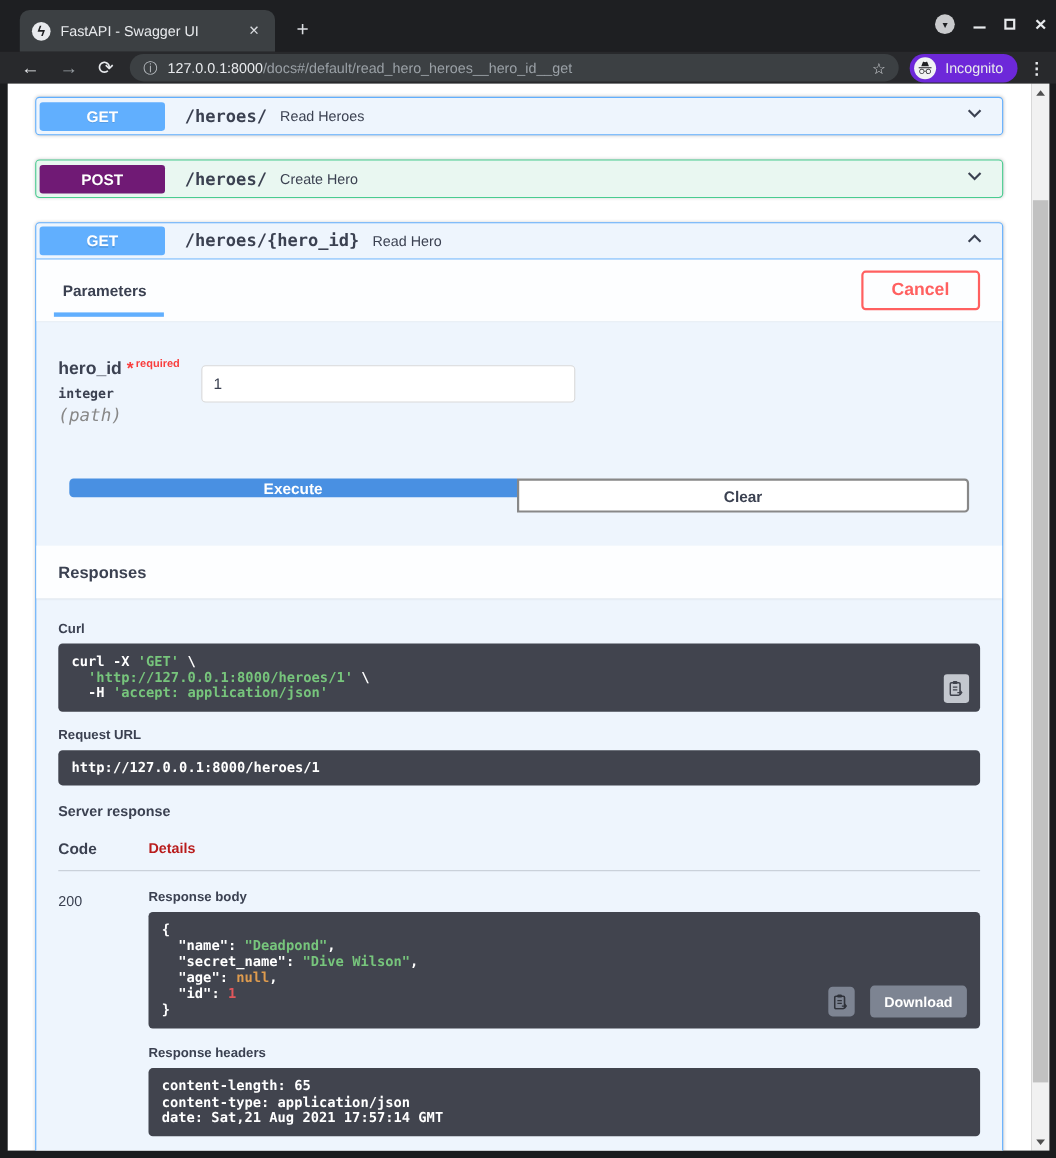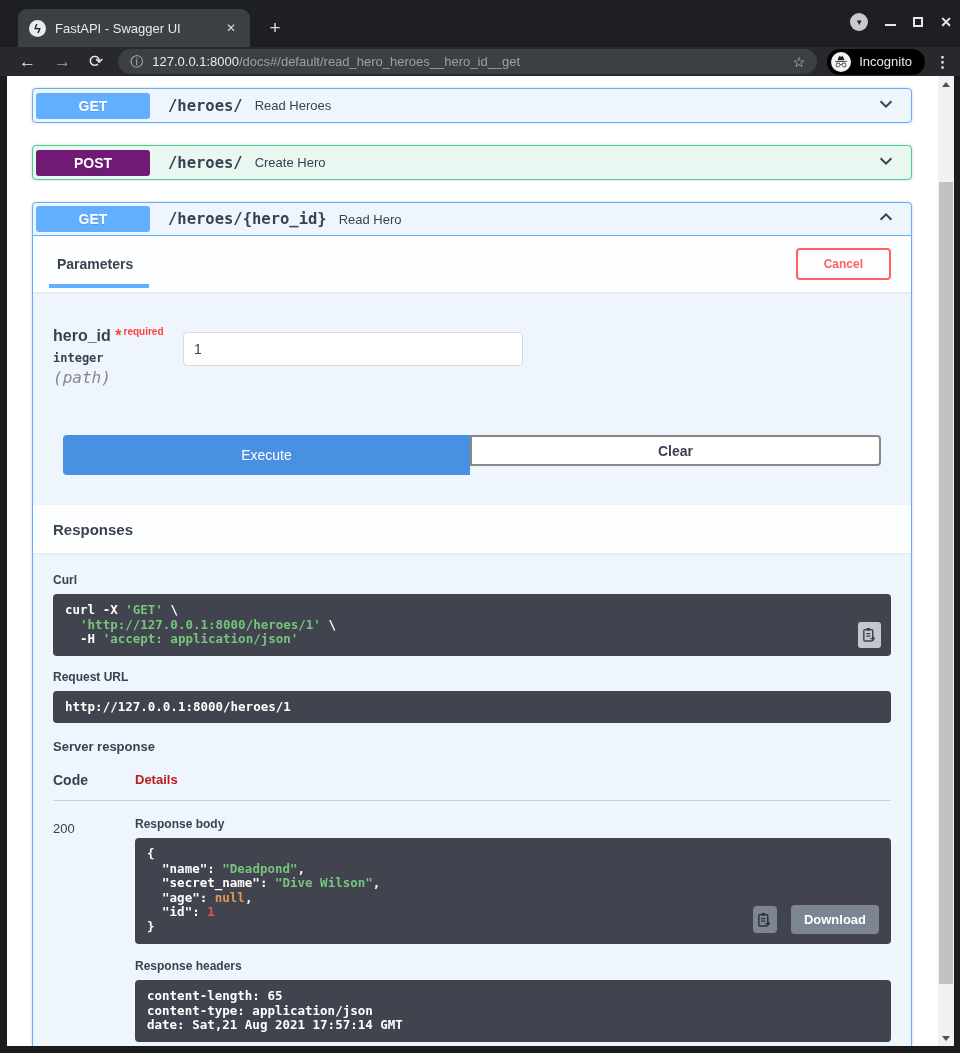--- a/index.html
+++ b/index.html
@@ -28,21 +28,21 @@
              display:flex; align-items:center; padding:0 10px; }
   .nav-ic { font-size:17px; color:#e8eaed; margin:0 9px; line-height:1; }
   .nav-ic.disabled { color:#9aa0a6; }
   .omnibox { flex:1; height:25px; background:#3c4043; border-radius:13px; display:flex;
              align-items:center; padding:0 12px; margin:0 8px 0 6px; min-width:0; }
   .info-ic { color:#bdc1c6; font-size:13px; margin-right:9px; }
   .url { font-size:13px; white-space:nowrap; overflow:hidden; flex:1; }
   .url .host { color:#e8eaed; }
   .url .rest { color:#9aa0a6; }
   .star-ic { color:#dadce0; font-size:14px; margin-left:8px; }
-  .incog { height:26px; background:#000000; border-radius:13px; display:flex; align-items:center;
+  .incog { height:26px; background:#6d28d9; border-radius:13px; display:flex; align-items:center;
            padding:3px 13px 3px 4px; margin-left:2px; }
   .incog-circle { width:20px; height:20px; border-radius:50%; background:#f1f3f4; display:flex;
                   align-items:center; justify-content:center; margin-right:8px; }
   .incog-label { color:#e8eaed; font-size:13px; }
   .menu-dots { color:#e8eaed; font-size:15px; margin-left:10px; font-weight:bold; }
 
   
   .page { position:absolute; left:7px; top:76px; width:931px; height:970px; background:#ffffff;
           overflow:hidden; padding:12px 26px 0 25px; }
 
@@ -60,42 +60,42 @@
   .op-desc { font-size:13px; color:#3b4151; }
   .op-chevron { margin-left:auto; padding:2px 6px; }
 
   .opblock.expanded { margin-bottom:0; }
   .expanded .op-summary { border-bottom:1px solid #61affe; }
 
   .section-header { background:rgba(255,255,255,.85); height:56px; display:flex; align-items:center;
                     justify-content:space-between; padding:0 20px; box-shadow:0 1px 2px rgba(0,0,0,.08); }
   .param-tab { font-size:14px; font-weight:bold; color:#3b4151; border-bottom:4px solid #61affe;
                padding:15px 10px 12px 8px; margin-left:-4px; min-width:100px; }
-  .cancel-btn { border:2px solid #ff6060; color:#ff6060; font-weight:bold; font-size:12px;
+  .cancel-btn { border:2px solid #ff6060; color:#ff6060; font-weight:bold; font-size:16px;
                 border-radius:4px; background:transparent; padding:7px 26px; font-family:inherit; }
 
   .param-table { padding:20px 20px 48px 20px; }
   .ptable-head { display:flex; border-bottom:1px solid rgba(59,65,81,.2); padding:8px 0 12px 0; }
   .col-name { width:130px; font-size:12px; font-weight:bold; color:#3b4151; }
   .col-desc { font-size:12px; font-weight:bold; color:#3b4151; }
   .ptable-row { display:flex; padding-top:14px; }
   .pname-cell { width:130px; }
   .pname { font-size:16px; font-weight:bold; color:#3b4151; }
   .pstar { color:#f93e3e; }
   .preq { color:#f93e3e; font-size:10px; vertical-align:6px; margin-left:2px; }
   .ptype { font-family:"DejaVu Sans Mono", monospace; font-size:12px; font-weight:bold;
            color:#3b4151; margin-top:6px; }
   .ploc { font-family:"DejaVu Sans Mono", monospace; font-size:16px; font-style:italic;
           color:#888; margin-top:3px; }
   .pvalue-cell { padding-top:6px; }
   .pinput { width:340px; height:34px; border:1px solid #d9d9d9; border-radius:4px; background:#fff;
             font-size:14px; color:#3b4151; padding:0 10px; font-family:inherit; }
 
   .execute-wrapper { padding:0 30px 30px 30px; display:flex; }
-  .execute-btn { flex:1; height:40px; background:#4990e2; border:none; color:#fff; font-weight:normal;
+  .execute-btn { flex:1; height:17px; background:#4990e2; border:none; color:#fff; font-weight:bold;
                  font-size:14px; border-radius:4px 0 0 4px; font-family:inherit; }
   .clear-btn { flex:1; height:31px; background:#fff; border:2px solid #888; color:#3b4151;
                font-weight:bold; font-size:14px; border-radius:0 4px 4px 0; font-family:inherit; }
 
   .responses-header { background:rgba(255,255,255,.85); height:48px; display:flex; align-items:center;
                       padding:0 20px; box-shadow:0 1px 2px rgba(0,0,0,.08); }
   .responses-title { font-size:15px; font-weight:bold; color:#3b4151; }
   .responses-inner { padding:20px; }
 
   .block-label { font-size:12px; font-weight:bold; color:#3b4151; margin-bottom:7px; }

